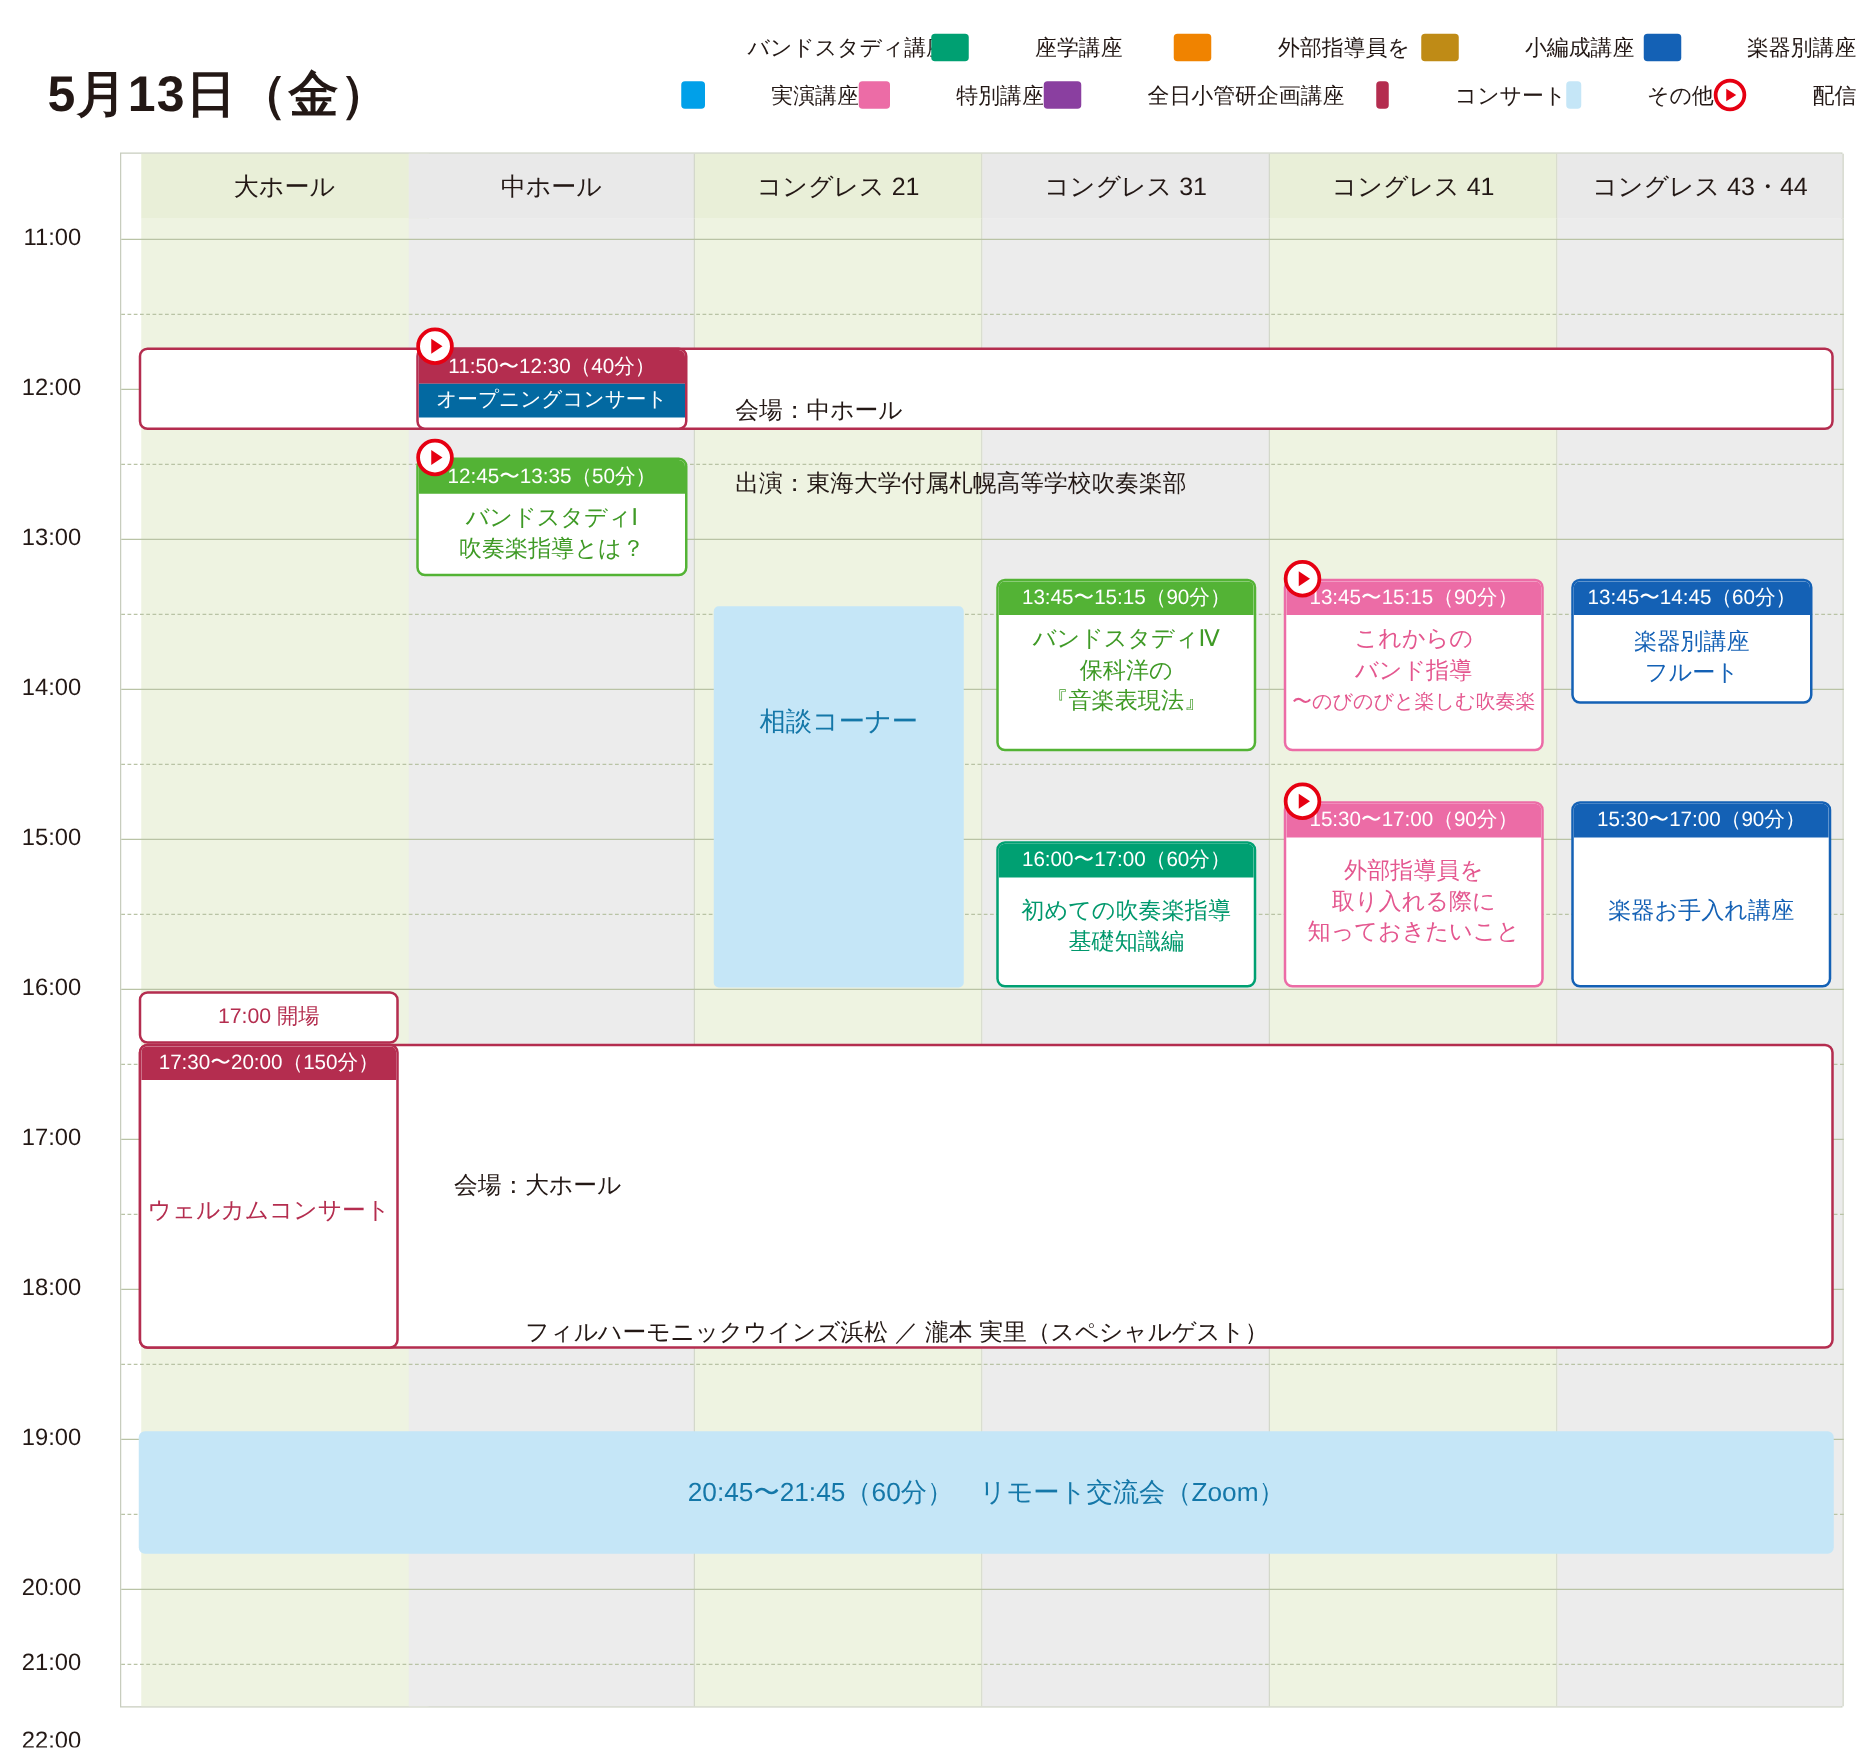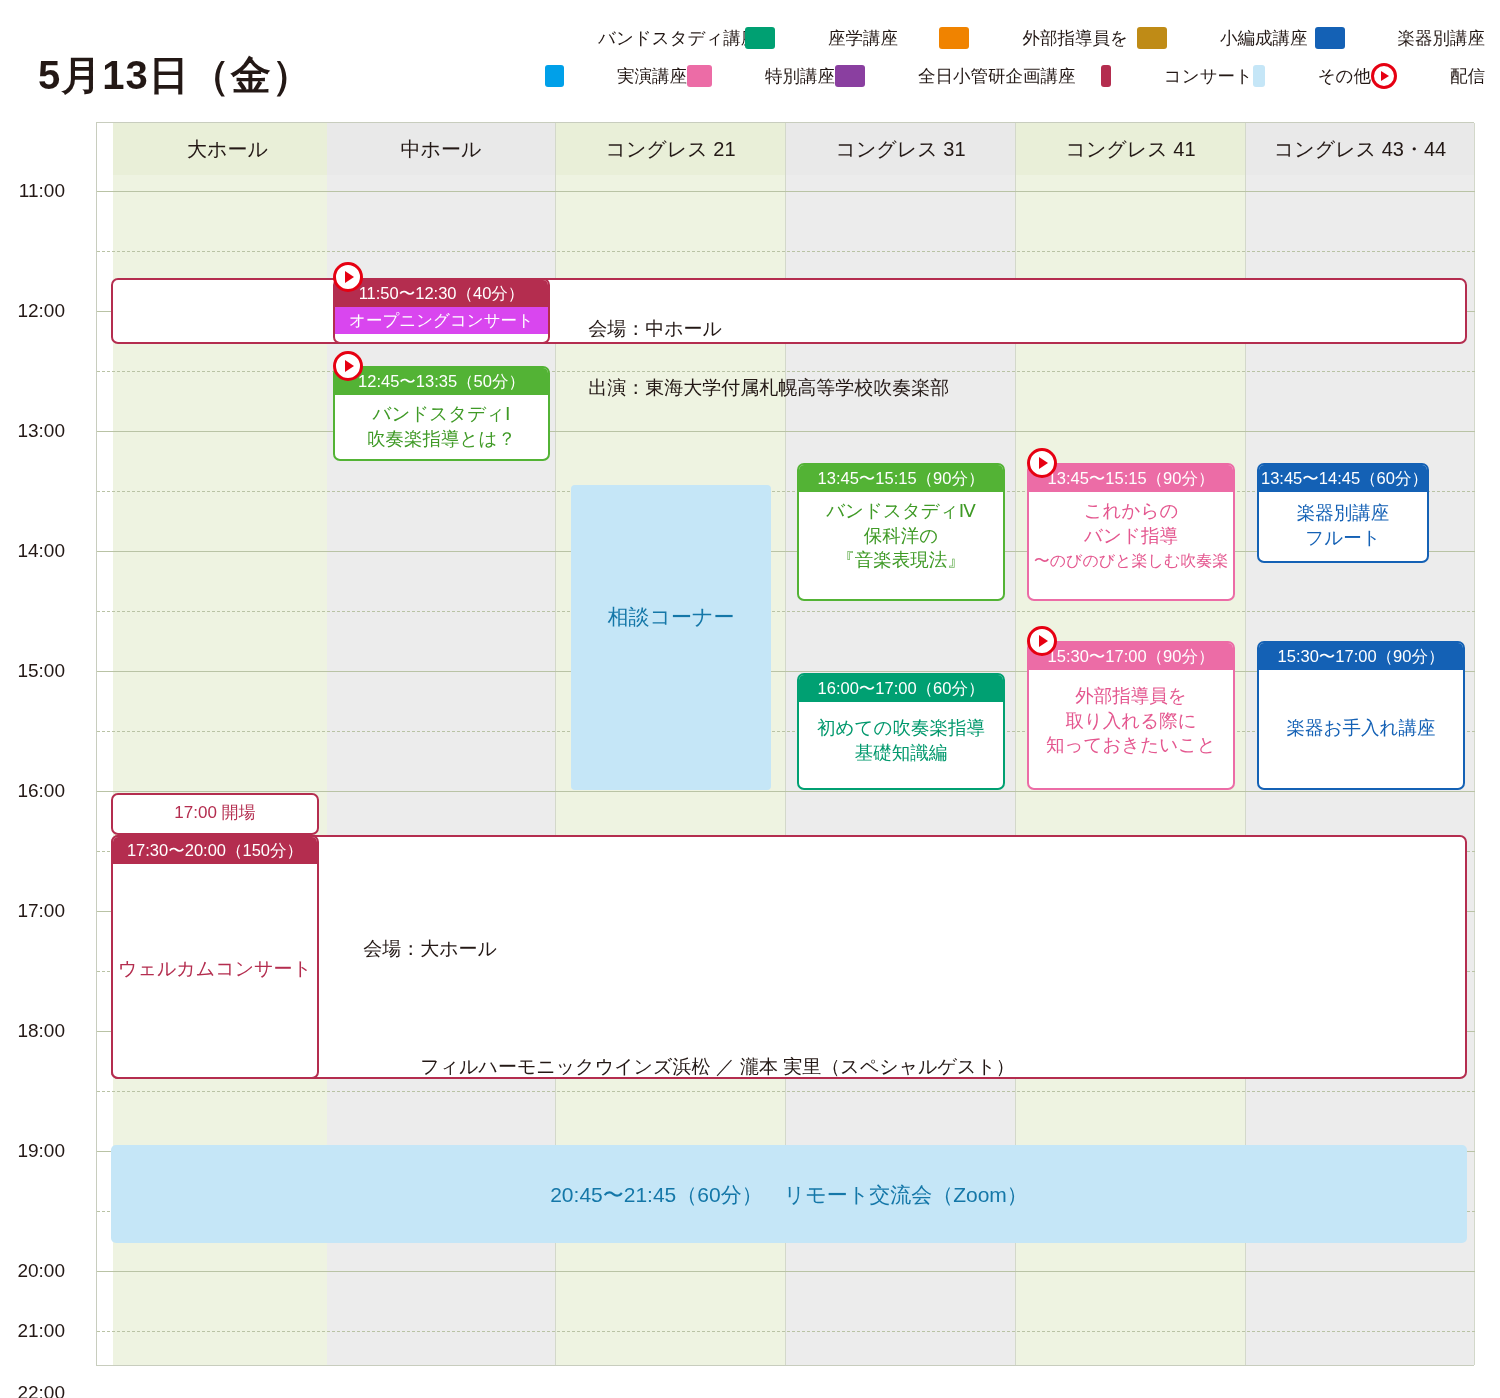--- a/index.html
+++ b/index.html
@@ -250,35 +250,35 @@
   <div class="time-label" style="top:1208px;">21:00</div>
   <div class="time-label" style="top:1270px;">22:00</div>
 
   <div class="panel" style="left:14px; top:155px; width:1356px; height:66px;"></div>
   <div class="panel-text" style="left:470px; top:162px;">
     <span>会場：中ホール</span><br>
     <span>出演：東海大学付属札幌高等学校吹奏楽部</span>
   </div>
   <div class="blk c-concert" style="left:236px; top:155px; width:217px; height:66px;">
     <div class="bar">11:50〜12:30（40分）</div>
-    <div class="bar" style="background:#d946ef;">オープニングコンサート</div>
+    <div class="bar" style="background:#0369a1;">オープニングコンサート</div>
   </div>
   <div class="live-icon" style="left:236px; top:139px;"></div>
 
   <div class="blk c-band" style="left:236px; top:243px; width:217px; height:95px;">
     <div class="bar">12:45〜13:35（50分）</div>
     <div class="body">
       <span>バンドスタディⅠ</span><br>
       <span>吹奏楽指導とは？</span>
     </div>
   </div>
   <div class="live-icon" style="left:236px; top:228px;"></div>
 
   <div class="blk c-other" style="left:474px; top:362px; width:200px; height:305px; border-radius:4px;">
-    <div class="body" style="padding-top:118px; font-size:21px;">相談コーナー</div>
+    <div class="body" style="padding-top:79px; font-size:21px;">相談コーナー</div>
   </div>
 
   <div class="blk c-band" style="left:700px; top:340px; width:208px; height:138px;">
     <div class="bar">13:45〜15:15（90分）</div>
     <div class="body">
       <span>バンドスタディⅣ</span><br>
       <span>保科洋の</span><br>
       <span>『音楽表現法』</span>
     </div>
   </div>
@@ -304,21 +304,21 @@
   <div class="blk c-tokubetsu" style="left:930px; top:518px; width:208px; height:149px;">
     <div class="bar">15:30〜17:00（90分）</div>
     <div class="body" style="padding-top:14px;">
       <span>外部指導員を</span><br>
       <span>取り入れる際に</span><br>
       <span>知っておきたいこと</span>
     </div>
   </div>
   <div class="live-icon" style="left:930px; top:503px;"></div>
 
-  <div class="blk c-gakki" style="left:1160px; top:340px; width:172px; height:100px;">
+  <div class="blk c-gakki" style="left:1160px; top:340px; width:193px; height:100px;">
     <div class="bar">13:45〜14:45（60分）</div>
     <div class="body" style="padding-top:9px;">
       <span>楽器別講座</span><br>
       <span>フルート</span>
     </div>
   </div>
 
   <div class="blk c-gakki" style="left:1160px; top:518px; width:208px; height:149px;">
     <div class="bar">15:30〜17:00（90分）</div>
     <div class="body" style="padding-top:46px;">楽器お手入れ講座</div>

